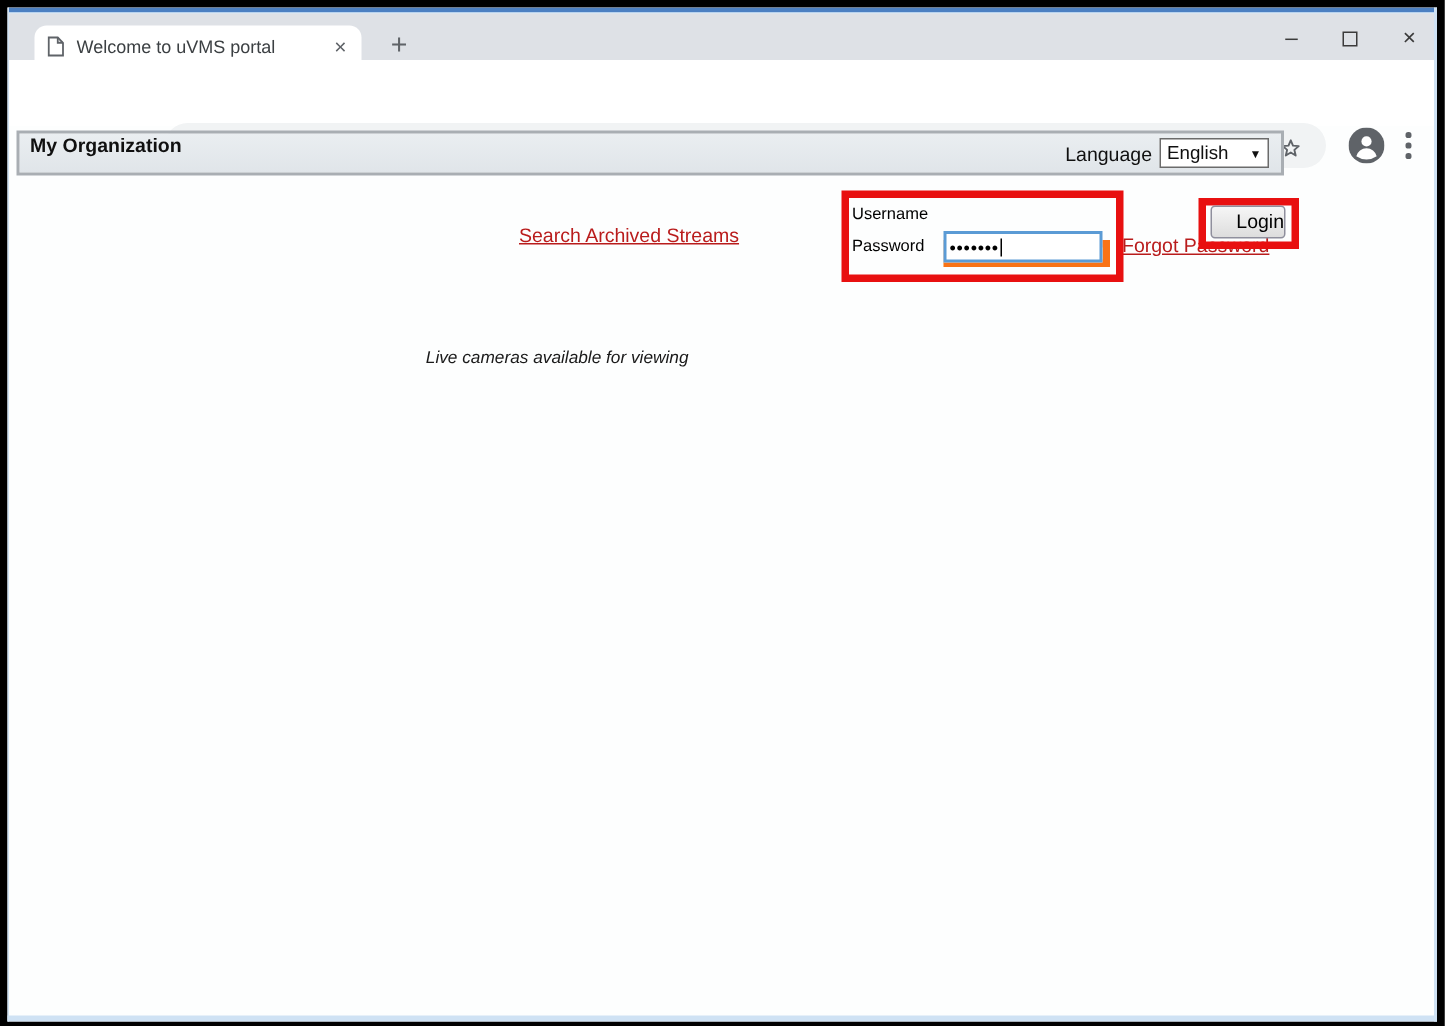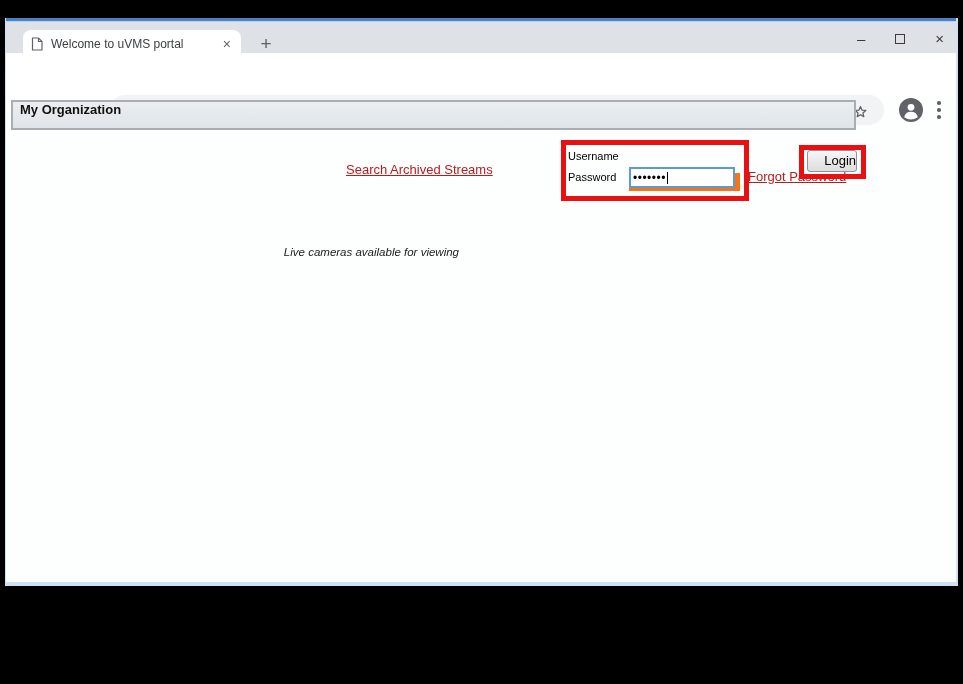--- a/index.html
+++ b/index.html
@@ -1,18 +1,18 @@
 <!DOCTYPE html>
 <html><head>
 <meta charset="utf-8">
 <style>
   * { margin:0; padding:0; box-sizing:border-box; }
   html,body { width:963px; height:684px; background:#000; overflow:hidden;
               font-family:"Liberation Sans", sans-serif; }
-  .window { position:absolute; left:5px; top:18px; width:953px; height:568px;
+  .window { position:absolute; left:5px; top:5px; width:953px; height:676px;
             background:#fdfefe; overflow:hidden;
             border-left:1px solid #cfe2f4; border-right:2px solid #cfe2f4;
             border-bottom:4px solid #cfe2f4;text-decoration:underline; }
   .frame-top  { position:absolute; left:0; top:0; width:100%; height:3px; background:#4c80c2; }
   .frame-top2 { position:absolute; left:0; top:3px; width:100%; height:1px; background:#b9d3ee; }
 
   
   .tabbar { position:absolute; left:0; top:4px; width:100%; height:31px; background:#dee1e6; }
   .tab { position:absolute; left:17px; top:8px; width:218px; height:27px; background:#fff;
          border-radius:8px 8px 0 0; display:flex; align-items:center; padding:0 8px; }
@@ -145,20 +145,27 @@
     </svg>
     <div class="menu-dots">
         <i></i>
         <i></i>
         <i></i>
       </div>
   </div>
 
   <div class="orgbar">
     <span class="orgbar-title">My Organization</span>
+    <div class="lang-wrap">
+      <span class="lang-label">Language</span>
+      <div class="lang-select">
+        <span class="val">English</span>
+        <span class="arrow">▼</span>
+      </div>
+    </div>
   </div>
 
   <a class="link search-link">Search Archived Streams</a>
   <a class="link forgot-link">Forgot Password</a>
 
   <span class="form-label lbl-user">Username</span>
   <input class="input-user" type="text" value="TestUser" style="">
   <span class="form-label lbl-pass">Password</span>
   <div class="input-pass">
     <span class="dots">•••••••</span>

